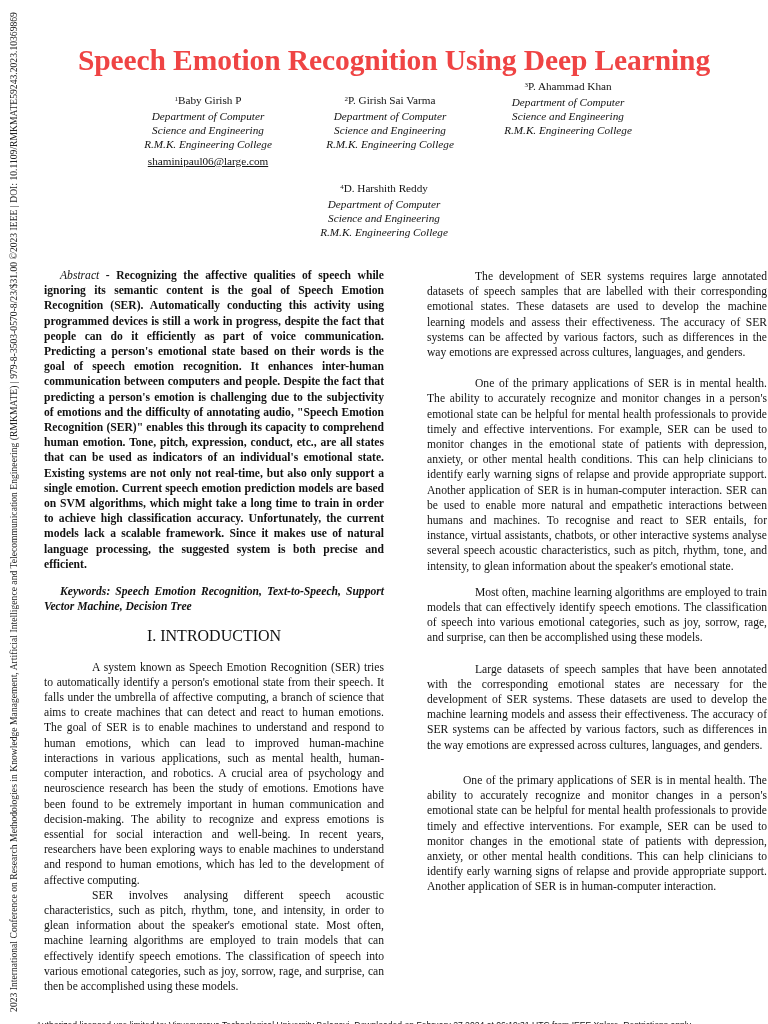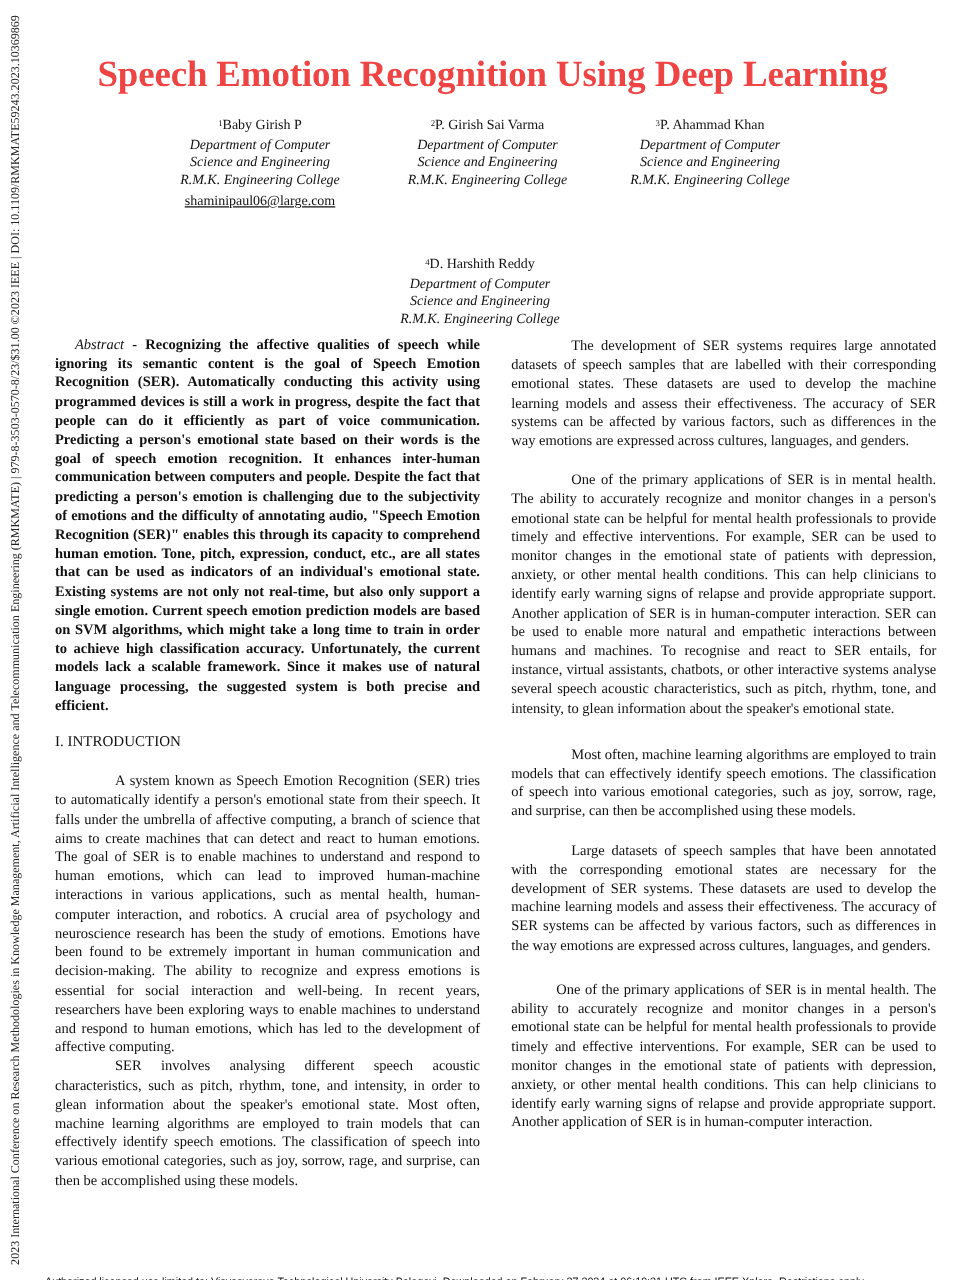--- a/index.html
+++ b/index.html
@@ -12,21 +12,21 @@
   .author .aff { font-style: italic; }
   .author .email { text-decoration: underline; margin-top: 3px; }
   .author sup { font-size: 7px; vertical-align: top; position: relative; top: -1px; }
   .col { position: absolute; width: 340px; font-size: 11.6px; line-height: 15.2px; text-align: justify; }
   .col p { margin: 0; }
   .abstract { font-weight: bold; }
   .abstract .lead, .keywords .lead { font-style: italic; font-weight: normal; }
   .keywords { font-weight: bold; font-style: italic; }
   .indent1 { text-indent: 16px; }
   .indent2 { text-indent: 48px; }
-  .heading { text-align: left; font-size: 12px; margin: 14px 0 16px 0; }
+  .heading { text-align: center; font-size: 16px; margin: 14px 0 16px 0; }
   .footer { position: absolute; left: 36px; top: 1020px; font-family: "Liberation Sans", "DejaVu Sans", sans-serif; font-size: 8.6px; color: #111; white-space: nowrap; }
 </style>
 </head>
 <body>
 
 <div class="sidebar">
   <div class="sidebar-text">2023 International Conference on Research Methodologies in Knowledge Management, Artificial Intelligence and Telecommunication Engineering (RMKMATE) | 979-8-3503-0570-8/23/$31.00 ©2023 IEEE | DOI: 10.1109/RMKMATE59243.2023.10369869</div>
 </div>
 
 <div class="title">Speech Emotion Recognition Using Deep Learning</div>
@@ -39,42 +39,43 @@
   <div class="email">shaminipaul06@large.com</div>
 </div>
 
 <div class="author" style="left:300px; top:93px;font-family:Liberation Serif, serif;">
   <div class="name"><sup>2</sup><span>P. Girish Sai Varma</span></div>
   <div class="aff">Department of Computer</div>
   <div class="aff">Science and Engineering</div>
   <div class="aff">R.M.K. Engineering College</div>
 </div>
 
-<div class="author" style="left:478px; top:93px;font-family:Liberation Serif, serif;">
+<div class="author" style="left:478px; top:79px;font-family:Liberation Serif, serif;">
   <div class="name"><sup>3</sup><span>P. Ahammad Khan</span></div>
   <div class="aff">Department of Computer</div>
   <div class="aff">Science and Engineering</div>
   <div class="aff">R.M.K. Engineering College</div>
 </div>
 
-<div class="author" style="left:294px; top:181px;margin-top:23px;">
+<div class="author" style="left:294px; top:181px;">
   <div class="name"><sup>4</sup><span>D. Harshith Reddy</span></div>
   <div class="aff">Department of Computer</div>
   <div class="aff">Science and Engineering</div>
   <div class="aff">R.M.K. Engineering College</div>
 </div>
 
 <div class="col" style="left:44px; top:268px;">
   <p class="abstract indent1"><span class="lead">Abstract</span><span> - Recognizing the affective qualities of speech while ignoring its semantic content is the goal of Speech Emotion Recognition (SER). Automatically conducting this activity using programmed devices is still a work in progress, despite the fact that people can do it efficiently as part of voice communication. Predicting a person's emotional state based on their words is the goal of speech emotion recognition. It enhances inter-human communication between computers and people. Despite the fact that predicting a person's emotion is challenging due to the subjectivity of emotions and the difficulty of annotating audio, "Speech Emotion Recognition (SER)" enables this through its capacity to comprehend human emotion. Tone, pitch, expression, conduct, etc., are all states that can be used as indicators of an individual's emotional state. Existing systems are not only not real-time, but also only support a single emotion. Current speech emotion prediction models are based on SVM algorithms, which might take a long time to train in order to achieve high classification accuracy. Unfortunately, the current models lack a scalable framework. Since it makes use of natural language processing, the suggested system is both precise and efficient.</span></p>
+  <p class="keywords indent1" style="margin-top:12px;"><span>Keywords:</span><span> Speech Emotion Recognition, Text-to-Speech, Support Vector Machine, Decision Tree</span></p>
   <div class="heading">I. INTRODUCTION</div>
   <p class="indent2">A system known as Speech Emotion Recognition (SER) tries to automatically identify a person's emotional state from their speech. It falls under the umbrella of affective computing, a branch of science that aims to create machines that can detect and react to human emotions. The goal of SER is to enable machines to understand and respond to human emotions, which can lead to improved human-machine interactions in various applications, such as mental health, human- computer interaction, and robotics. A crucial area of psychology and neuroscience research has been the study of emotions. Emotions have been found to be extremely important in human communication and decision-making. The ability to recognize and express emotions is essential for social interaction and well-being. In recent years, researchers have been exploring ways to enable machines to understand and respond to human emotions, which has led to the development of affective computing.</p>
   <p class="indent2">SER involves analysing different speech acoustic characteristics, such as pitch, rhythm, tone, and intensity, in order to glean information about the speaker's emotional state. Most often, machine learning algorithms are employed to train models that can effectively identify speech emotions. The classification of speech into various emotional categories, such as joy, sorrow, rage, and surprise, can then be accomplished using these models.</p>
 </div>
 
-<div class="col" style="left:409px; top:269px;">
+<div class="col" style="left:427px; top:269px;">
   <p class="indent2">The development of SER systems requires large annotated datasets of speech samples that are labelled with their corresponding emotional states. These datasets are used to develop the machine learning models and assess their effectiveness. The accuracy of SER systems can be affected by various factors, such as differences in the way emotions are expressed across cultures, languages, and genders.</p>
   <p class="indent2" style="margin-top:16px;">One of the primary applications of SER is in mental health. The ability to accurately recognize and monitor changes in a person's emotional state can be helpful for mental health professionals to provide timely and effective interventions. For example, SER can be used to monitor changes in the emotional state of patients with depression, anxiety, or other mental health conditions. This can help clinicians to identify early warning signs of relapse and provide appropriate support. Another application of SER is in human-computer interaction. SER can be used to enable more natural and empathetic interactions between humans and machines. To recognise and react to SER entails, for instance, virtual assistants, chatbots, or other interactive systems analyse several speech acoustic characteristics, such as pitch, rhythm, tone, and intensity, to glean information about the speaker's emotional state.</p>
-  <p class="indent2" style="margin-top:22px;">Most often, machine learning algorithms are employed to train models that can effectively identify speech emotions. The classification of speech into various emotional categories, such as joy, sorrow, rage, and surprise, can then be accomplished using these models.</p>
+  <p class="indent2" style="margin-top:11px;">Most often, machine learning algorithms are employed to train models that can effectively identify speech emotions. The classification of speech into various emotional categories, such as joy, sorrow, rage, and surprise, can then be accomplished using these models.</p>
   <p class="indent2" style="margin-top:16px;">Large datasets of speech samples that have been annotated with the corresponding emotional states are necessary for the development of SER systems. These datasets are used to develop the machine learning models and assess their effectiveness. The accuracy of SER systems can be affected by various factors, such as differences in the way emotions are expressed across cultures, languages, and genders.</p>
   <p class="indent1" style="margin-top:20px; text-indent:36px;">One of the primary applications of SER is in mental health. The ability to accurately recognize and monitor changes in a person's emotional state can be helpful for mental health professionals to provide timely and effective interventions. For example, SER can be used to monitor changes in the emotional state of patients with depression, anxiety, or other mental health conditions. This can help clinicians to identify early warning signs of relapse and provide appropriate support. Another application of SER is in human-computer interaction.</p>
 </div>
 
 <div class="footer">Authorized licensed use limited to: Visvesvaraya Technological University Belagavi. Downloaded on February 27,2024 at 06:19:31 UTC from IEEE Xplore.  Restrictions apply.</div>
 
 </body></html>

